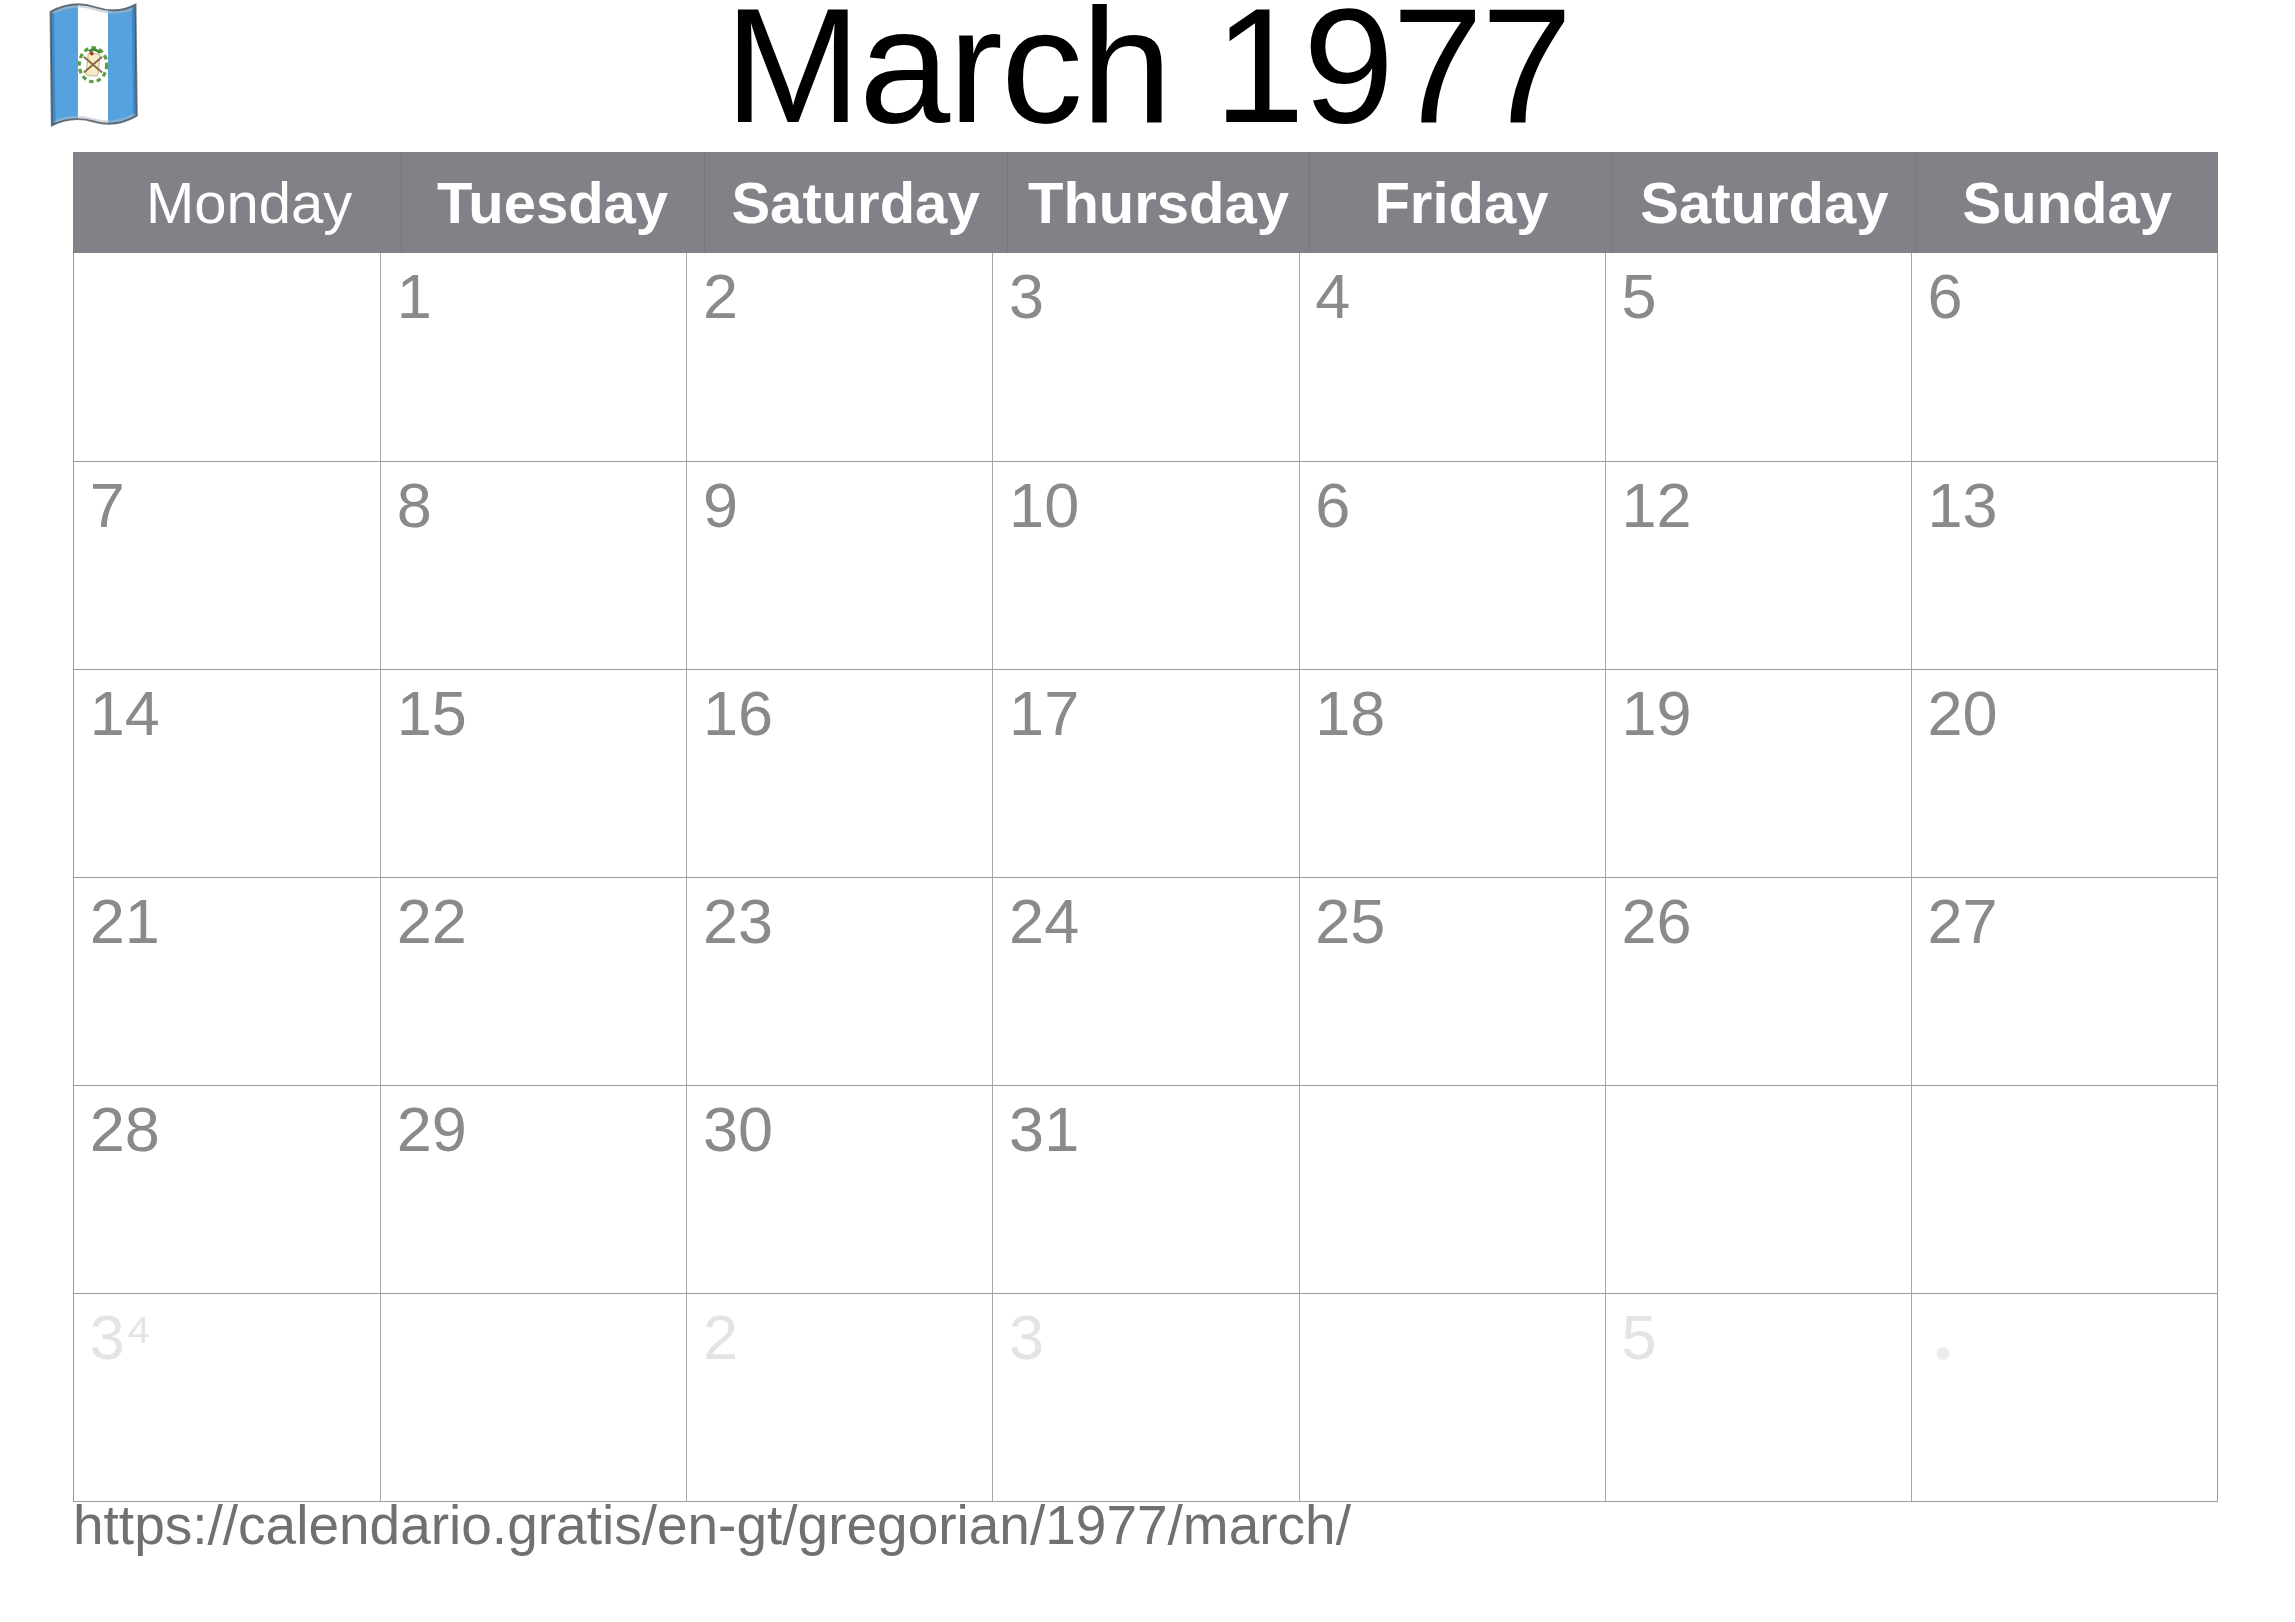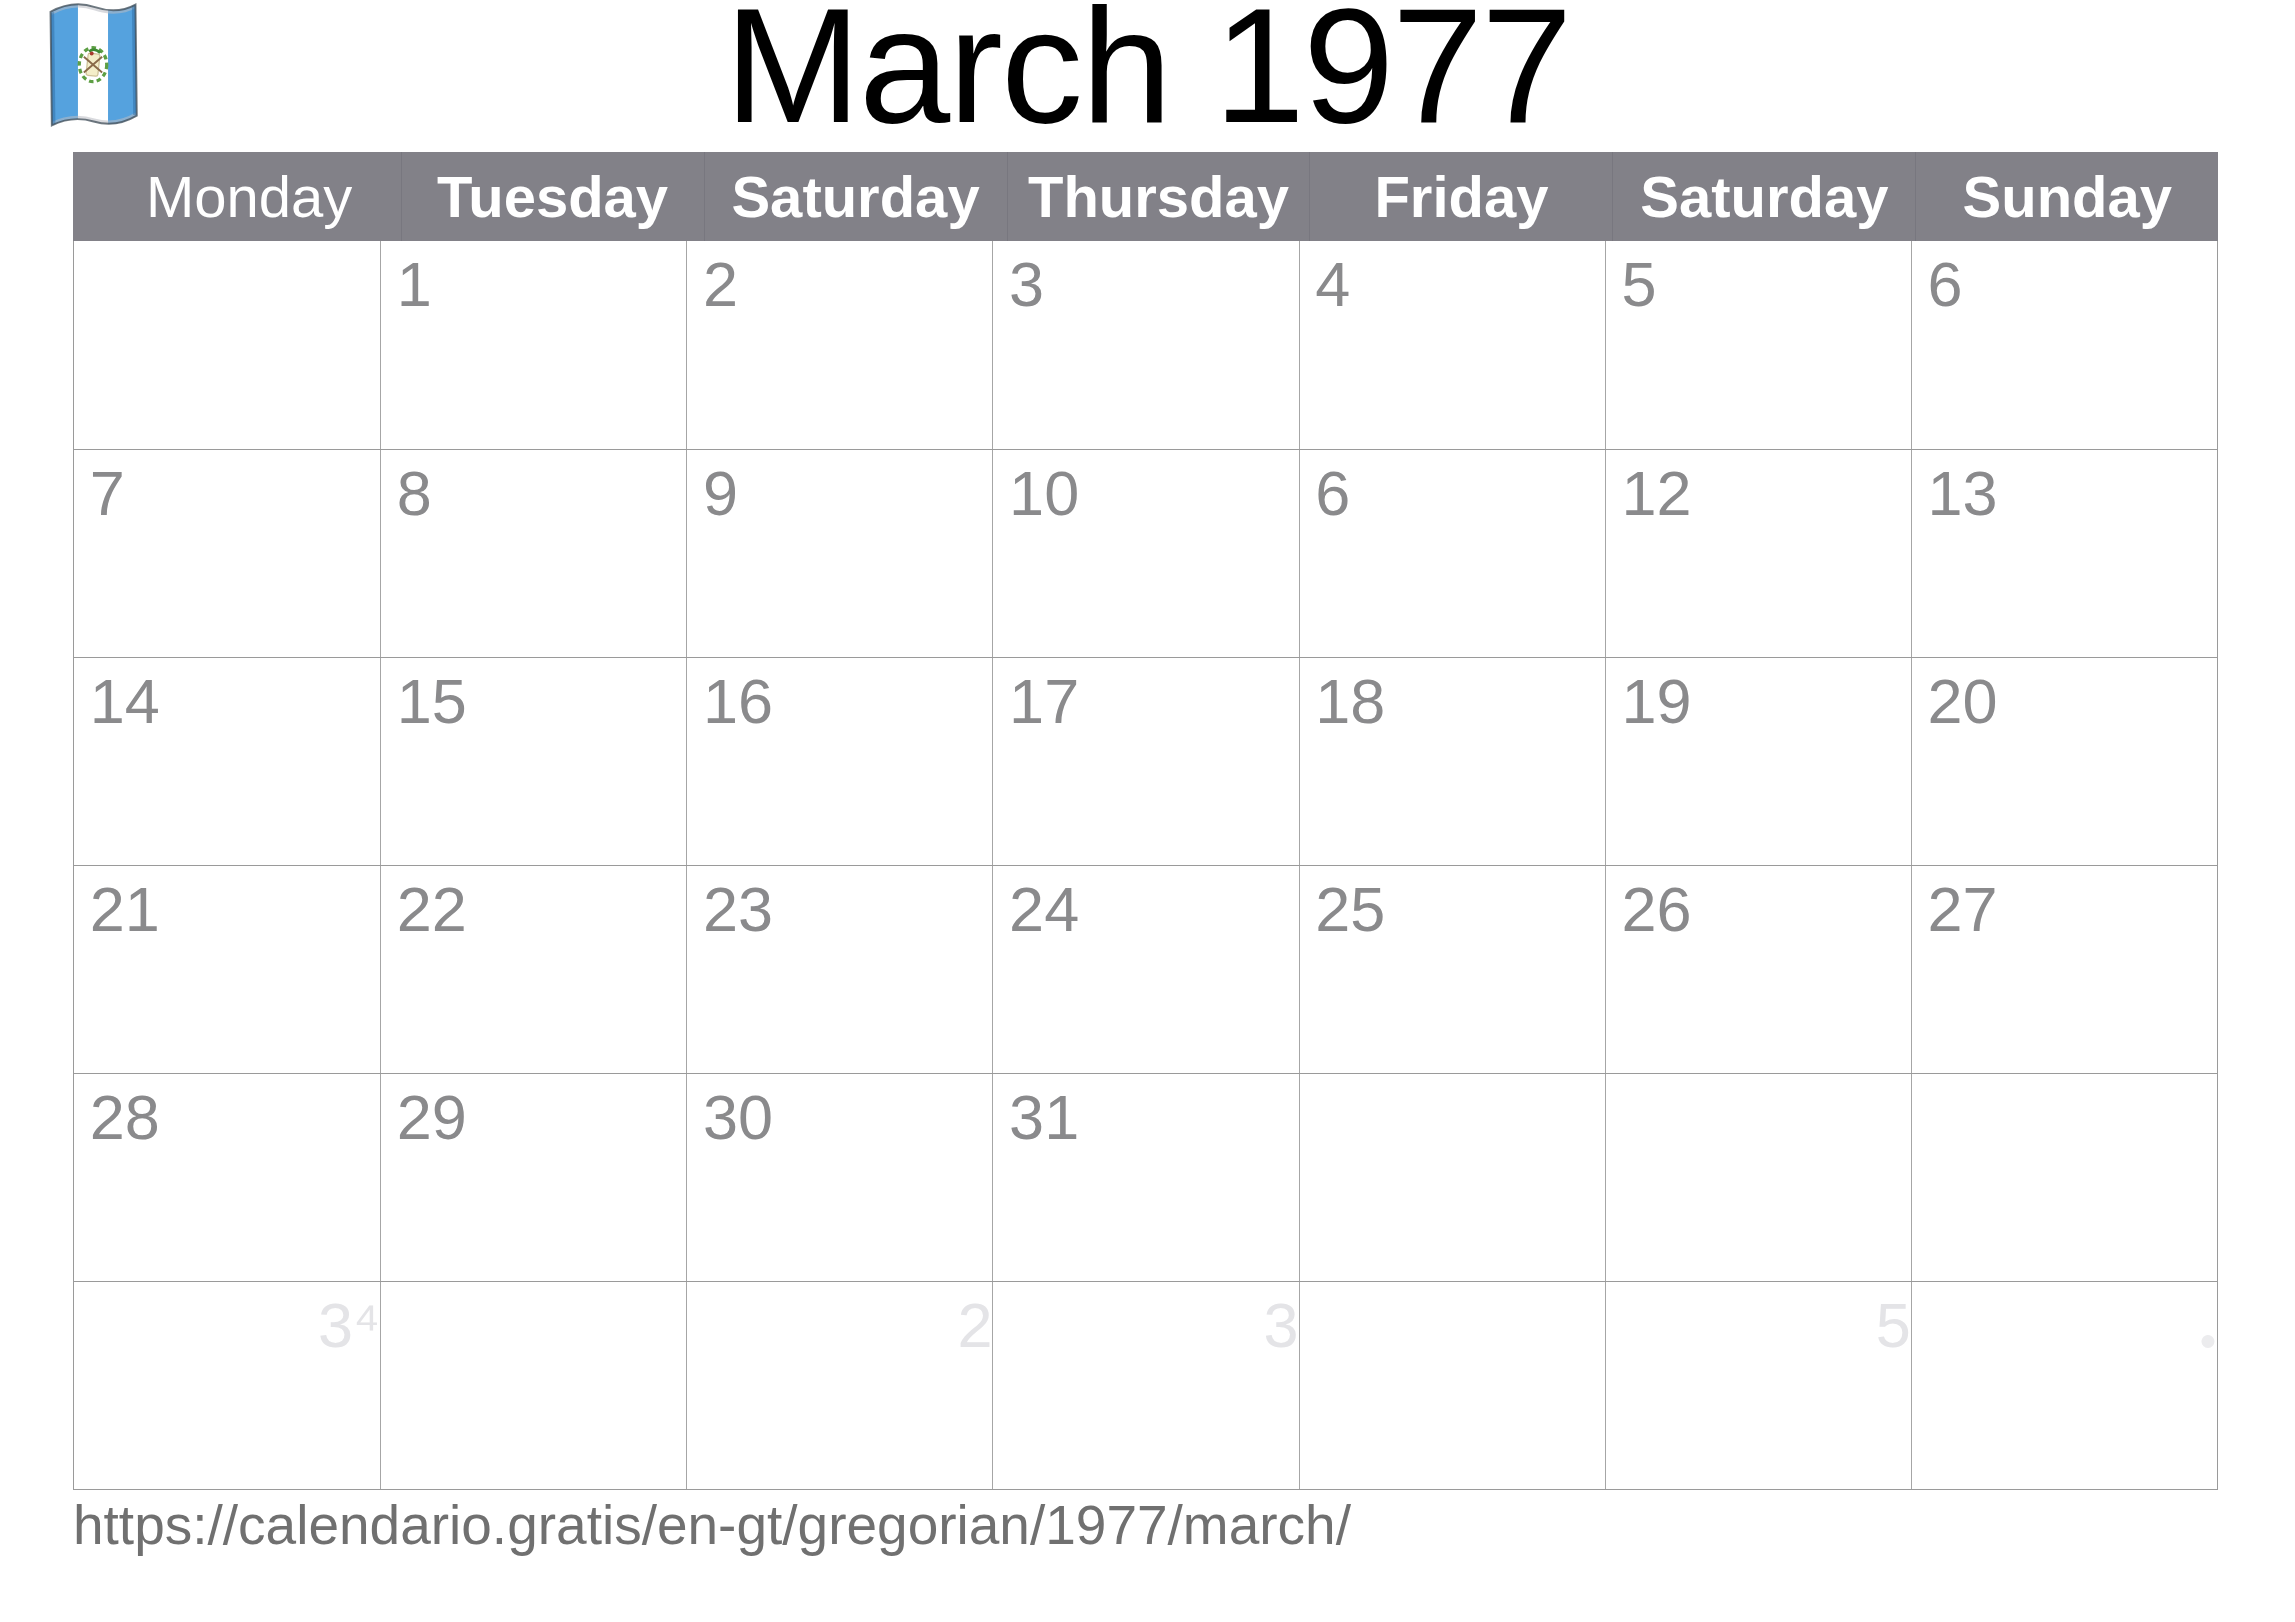--- a/index.html
+++ b/index.html
@@ -31,21 +31,21 @@
     white-space:nowrap;
   }
   .calendar{
     position:absolute;left:73px;top:152px;width:2145px;
     border-left:1.3px solid var(--grid-line);
     border-right:1.3px solid var(--grid-line);
     border-bottom:1.3px solid var(--grid-line);
   }
   .cal-head{
     display:grid;grid-template-columns:repeat(7,1fr);
-    height:89px;background:var(--header-bg);
+    height:101px;background:var(--header-bg);
     margin:0 -1.3px;  
     padding-left:25px;
   }
   .hcell{
     display:flex;align-items:center;justify-content:center;
     color:var(--header-text);font-size:58px;font-weight:400;
     white-space:nowrap;overflow:hidden;
   }
   .hcell + .hcell{border-left:1.3px solid rgba(40,40,50,0.10);font-weight:bold;}
   .cal-row{
@@ -53,21 +53,21 @@
     height:208px;
     border-top:1.3px solid var(--grid-line);
   }
   .cal-head + .cal-row{border-top:none;}
   .cell{
     padding:6.5px 0 0 15.7px;
     font-size:63px;line-height:1.15;
     color:var(--date-text);
   }
   .cell + .cell{border-left:1.3px solid var(--grid-line-light);}
-  .ghost .cell{color:var(--ghost-text);text-align:right;}
+  .ghost .cell{color:var(--ghost-text);}
   .ghost .cell.dot{font-size:30px;padding-top:41px;padding-left:22px;color:#ececee;}
   .footer-url{
     position:absolute;left:73px;top:1493px;
     font-size:55px;color:var(--url-text);
     white-space:nowrap;
   }
 </style>
 </head>
 <body>
 

